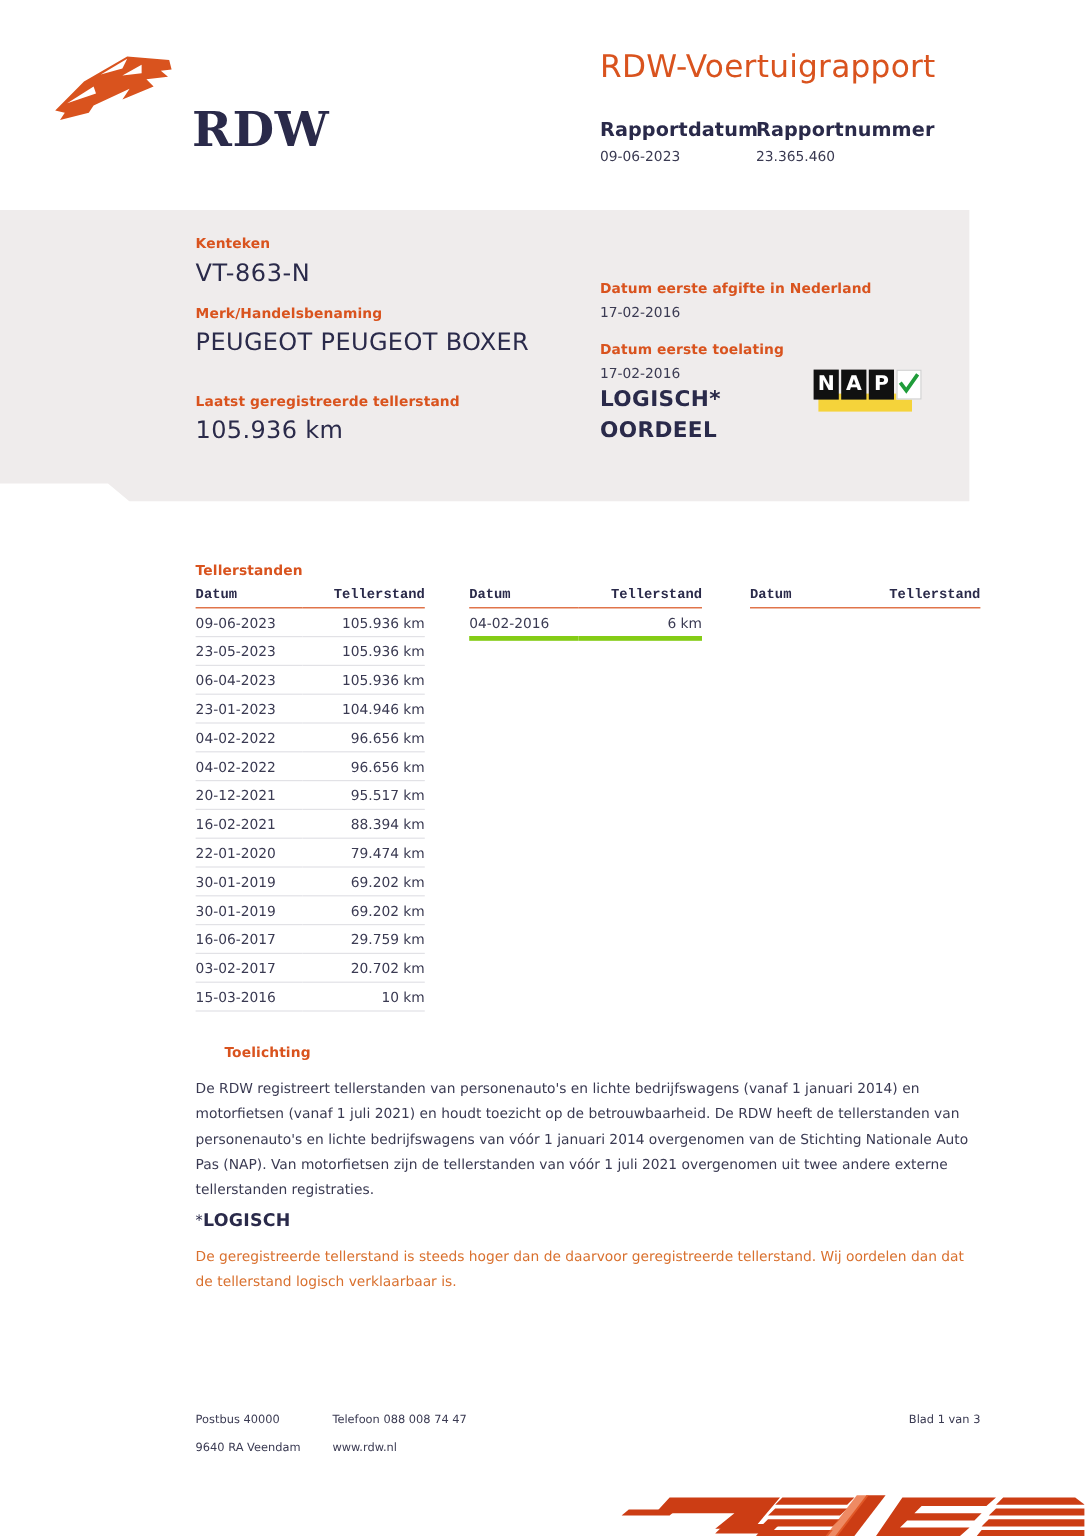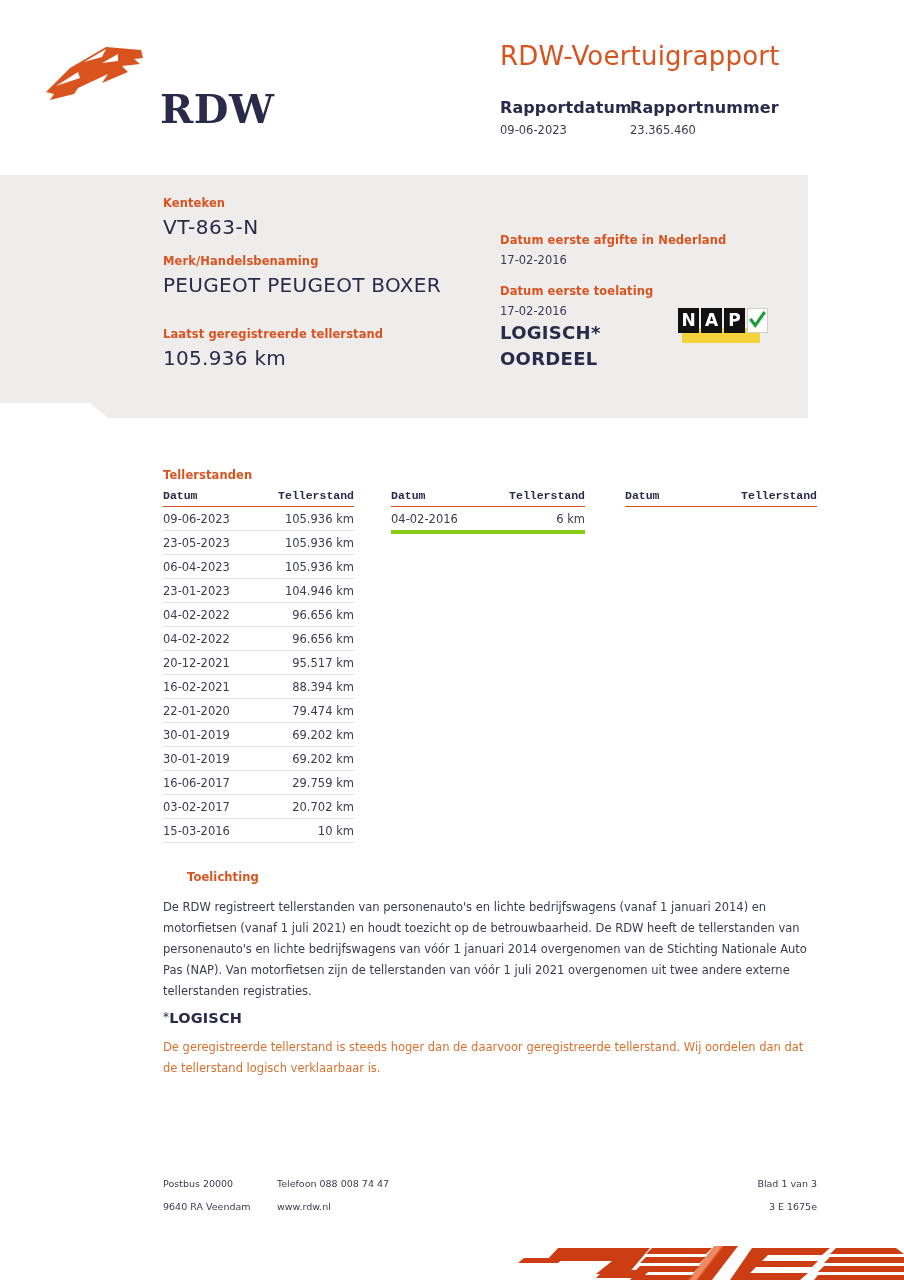--- a/index.html
+++ b/index.html
@@ -457,30 +457,29 @@
 <div class="toelichting-title">Toelichting</div>
 <div class="toelichting-body">De RDW registreert tellerstanden van personenauto's en lichte bedrijfswagens (vanaf 1 januari 2014) en motorfietsen (vanaf 1 juli 2021) en houdt toezicht op de betrouwbaarheid. De RDW heeft de tellerstanden van personenauto's en lichte bedrijfswagens van vóór 1 januari 2014 overgenomen van de Stichting Nationale Auto Pas (NAP). Van motorfietsen zijn de tellerstanden van vóór 1 juli 2021 overgenomen uit twee andere externe tellerstanden registraties.</div>
 
 <div class="logisch-head">
   <span class="star">*</span><span>LOGISCH</span>
 </div>
 <div class="logisch-body">De geregistreerde tellerstand is steeds hoger dan de daarvoor geregistreerde tellerstand. Wij oordelen dan dat de tellerstand logisch verklaarbaar is.</div>
 
 <div class="footer">
   <div class="f-col a">
-    <div>Postbus 20000</div>
+    <div>Postbus 40000</div>
     <div>9640 RA Veendam</div>
   </div>
   <div class="f-col b">
     <div>Telefoon 088 008 74 47</div>
     <div>www.rdw.nl</div>
   </div>
   <div class="f-col c">
     <div>Blad 1 van 3</div>
-    <div>3 E 1675e</div>
   </div>
 </div>
 
 <div class="bottom-graphic">
   <svg viewBox="0 0 404 44" width="404" height="44">
     <g fill="#cc3d14">
       <path d="M24 22 L64 22 L58 27 L18 27 Z"></path>
       <path d="M58 12 L150 12 L128 38 L96 38 L112 25 L46 25 Z"></path>
       <path d="M104 34 L150 34 L142 42 L96 42 Z"></path>
       <path d="M152 12 L212 12 L206 18 L146 18 Z"></path>

